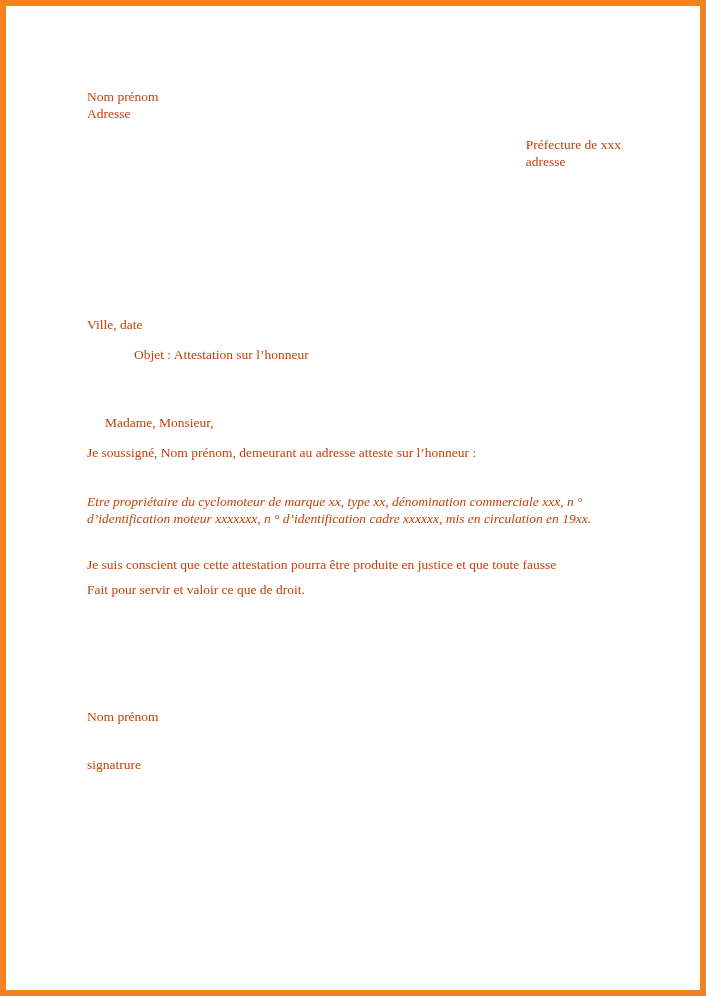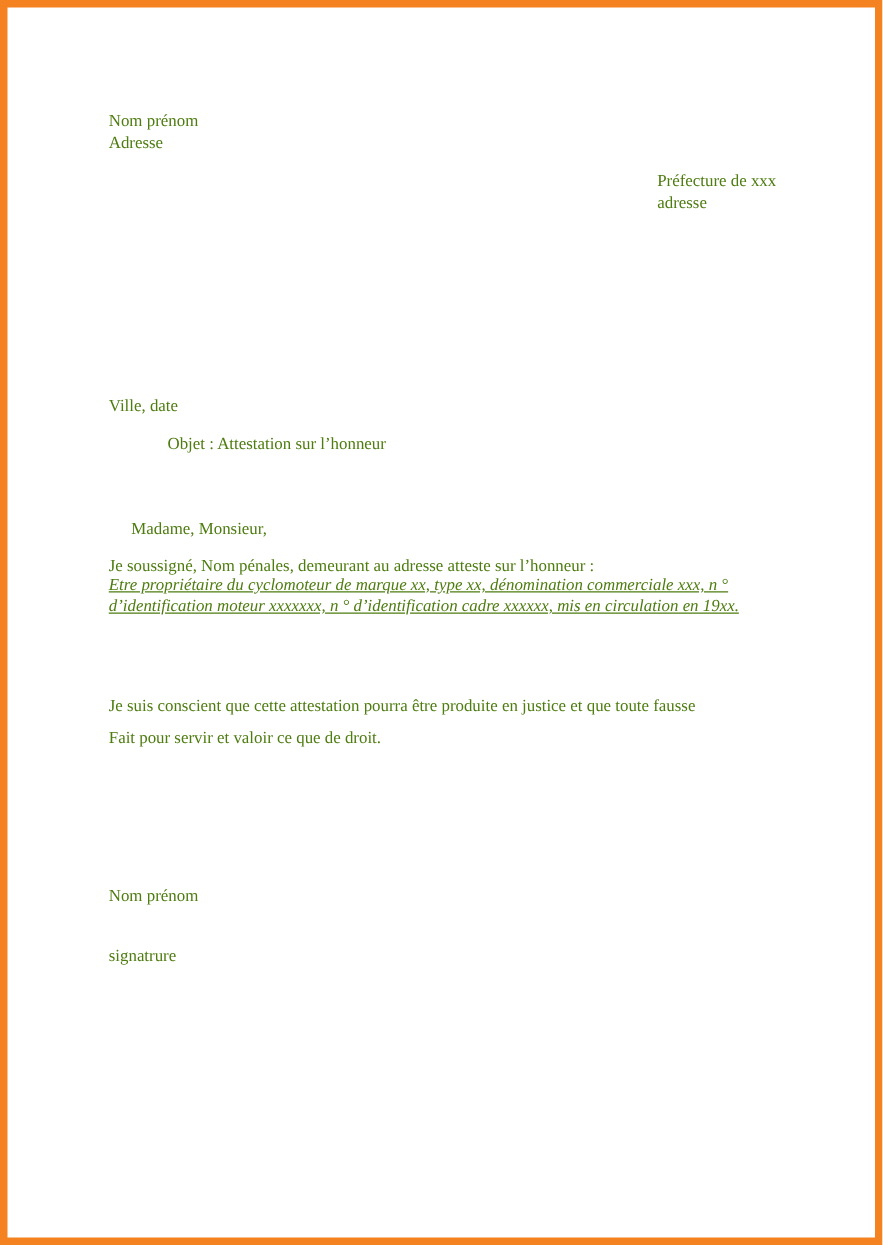--- a/index.html
+++ b/index.html
@@ -10,34 +10,33 @@
   .page {
     position: relative;
     width: 706px;
     height: 996px;
     box-sizing: border-box;
     background: #ffffff;
     border: 6px solid #f58220;
     font-family: "Liberation Serif", "DejaVu Serif", serif;
     font-size: 13.5px;
     line-height: 17px;
-    color: #4d7c0f;
+    color: #c2410c;
     overflow: hidden;
   }
   .abs { position: absolute; }
   .sender-block { top: 82px; left: 81px; }
   .recipient-block { top: 130px; right: 79px; text-align: left; }
   .city-date { top: 310px; left: 81px; }
   .subject { top: 340px; left: 81px; margin-left: 47px; }
   .salutation { top: 408px; left: 99px; }
   .intro { top: 438px; left: 81px; width: 560px; }
   .declaration {
-    top: 453px; left: 81px; width: 560px;
+    top: 487px; left: 81px; width: 560px;
     font-style: italic;
-    text-decoration: underline;
   }
   .declaration span, .warning span { display: block; }
   .warning { top: 550px; left: 81px; width: 560px; }
   .closing { top: 575px; left: 81px; text-align: right; }
   .signature-name { top: 702px; left: 81px; }
   .signature-label { top: 750px; left: 81px; text-align: right; }
 </style>
 </head>
 <body>
 
@@ -52,21 +51,21 @@
     <div>Préfecture de xxx</div>
     <div>adresse</div>
   </div>
 
   <div class="abs city-date">Ville, date</div>
 
   <div class="abs subject">Objet : Attestation sur l’honneur</div>
 
   <div class="abs salutation">Madame, Monsieur,</div>
 
-  <div class="abs intro">Je soussigné, Nom pénales, demeurant au adresse  atteste sur l’honneur :</div>
+  <div class="abs intro">Je soussigné, Nom prénom, demeurant au adresse  atteste sur l’honneur :</div>
 
   <div class="abs declaration">
     <span>Etre propriétaire du cyclomoteur de marque xx, type xx,  dénomination commerciale xxx,  n °</span>
     <span>d’identification moteur xxxxxxx, n ° d’identification cadre xxxxxx, mis en circulation en 19xx.</span>
   </div>
 
   <div class="abs warning">
     <span>Je suis conscient que cette attestation pourra être produite en justice et que toute fausse</span>
   </div>
 

